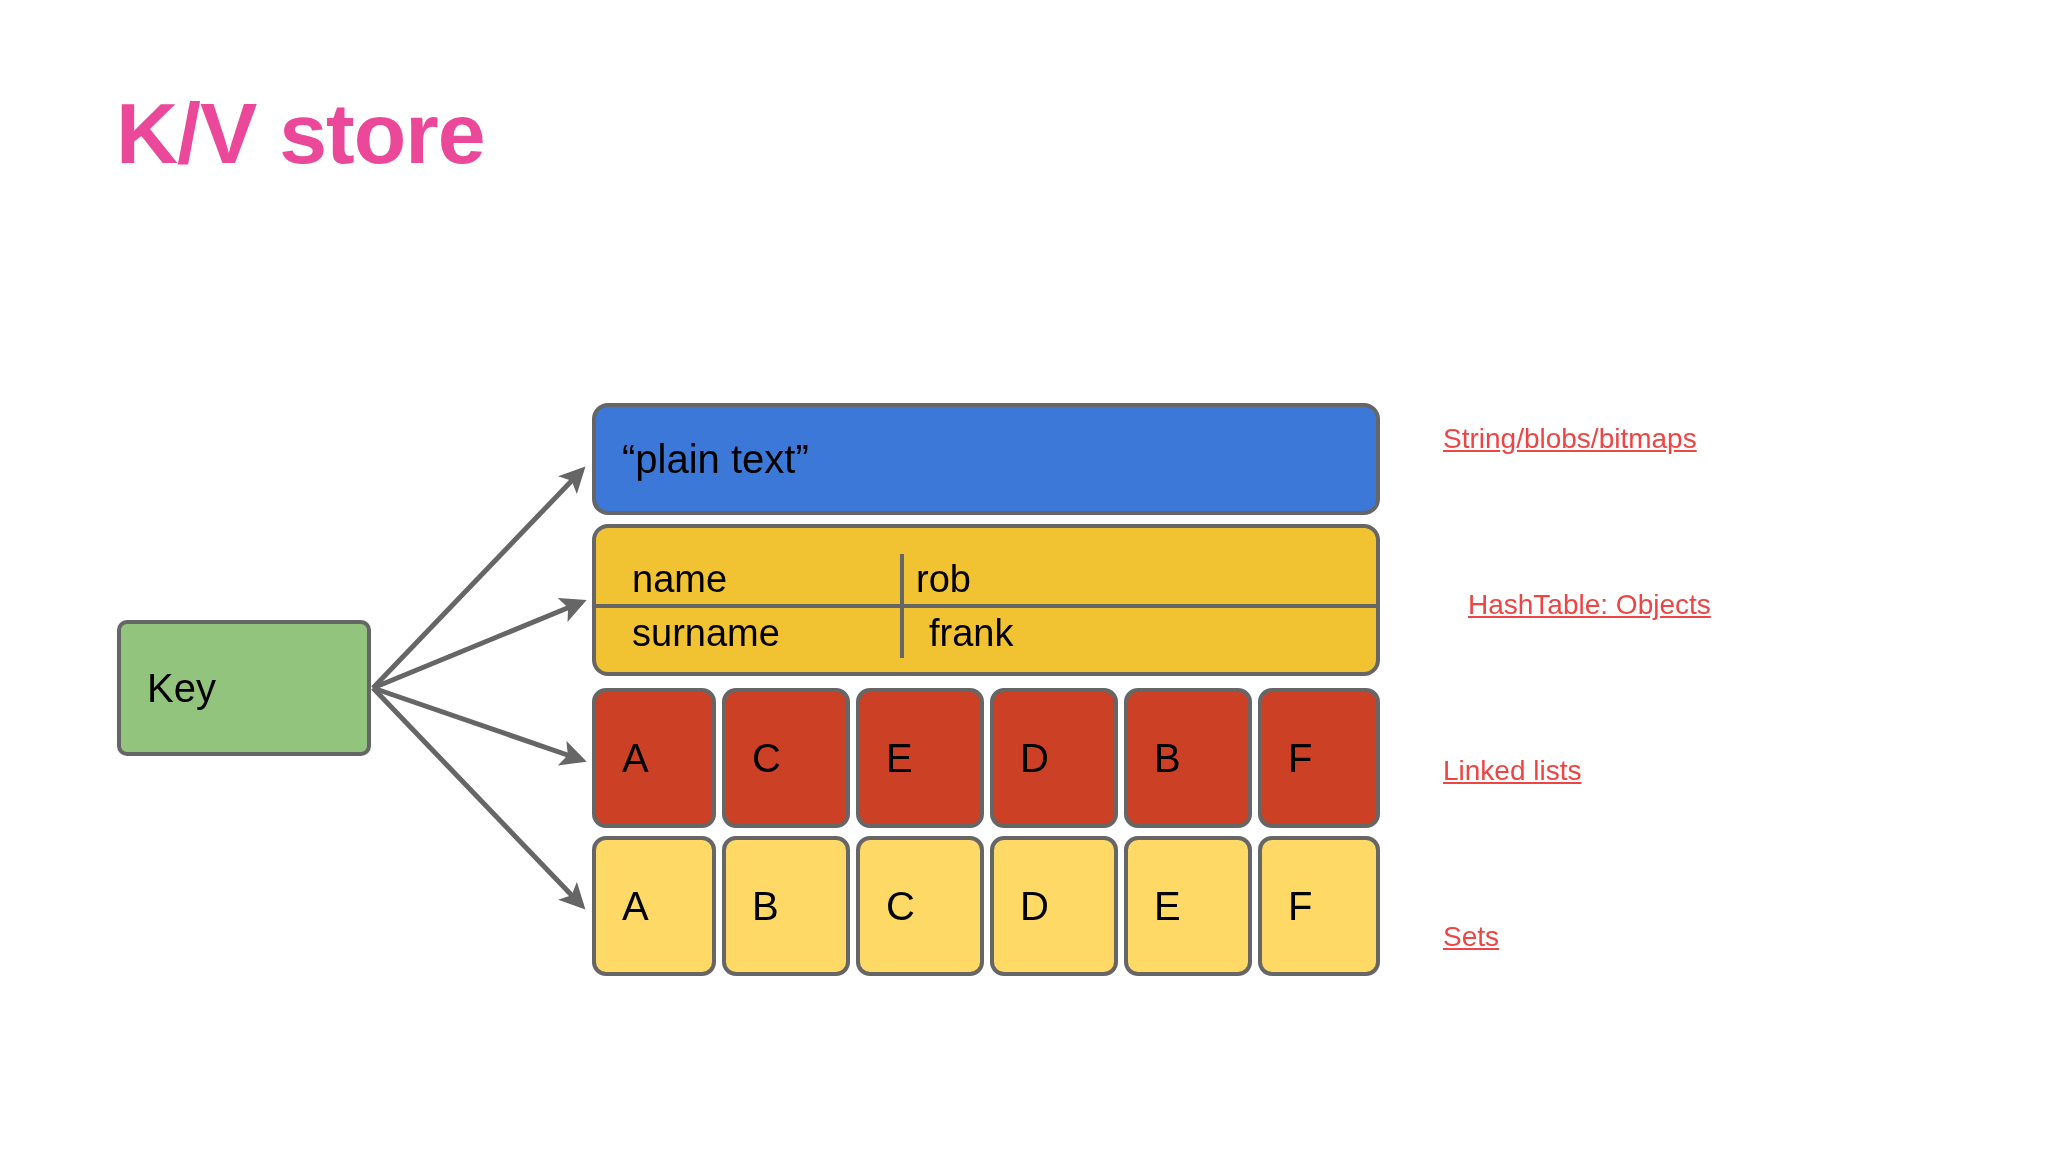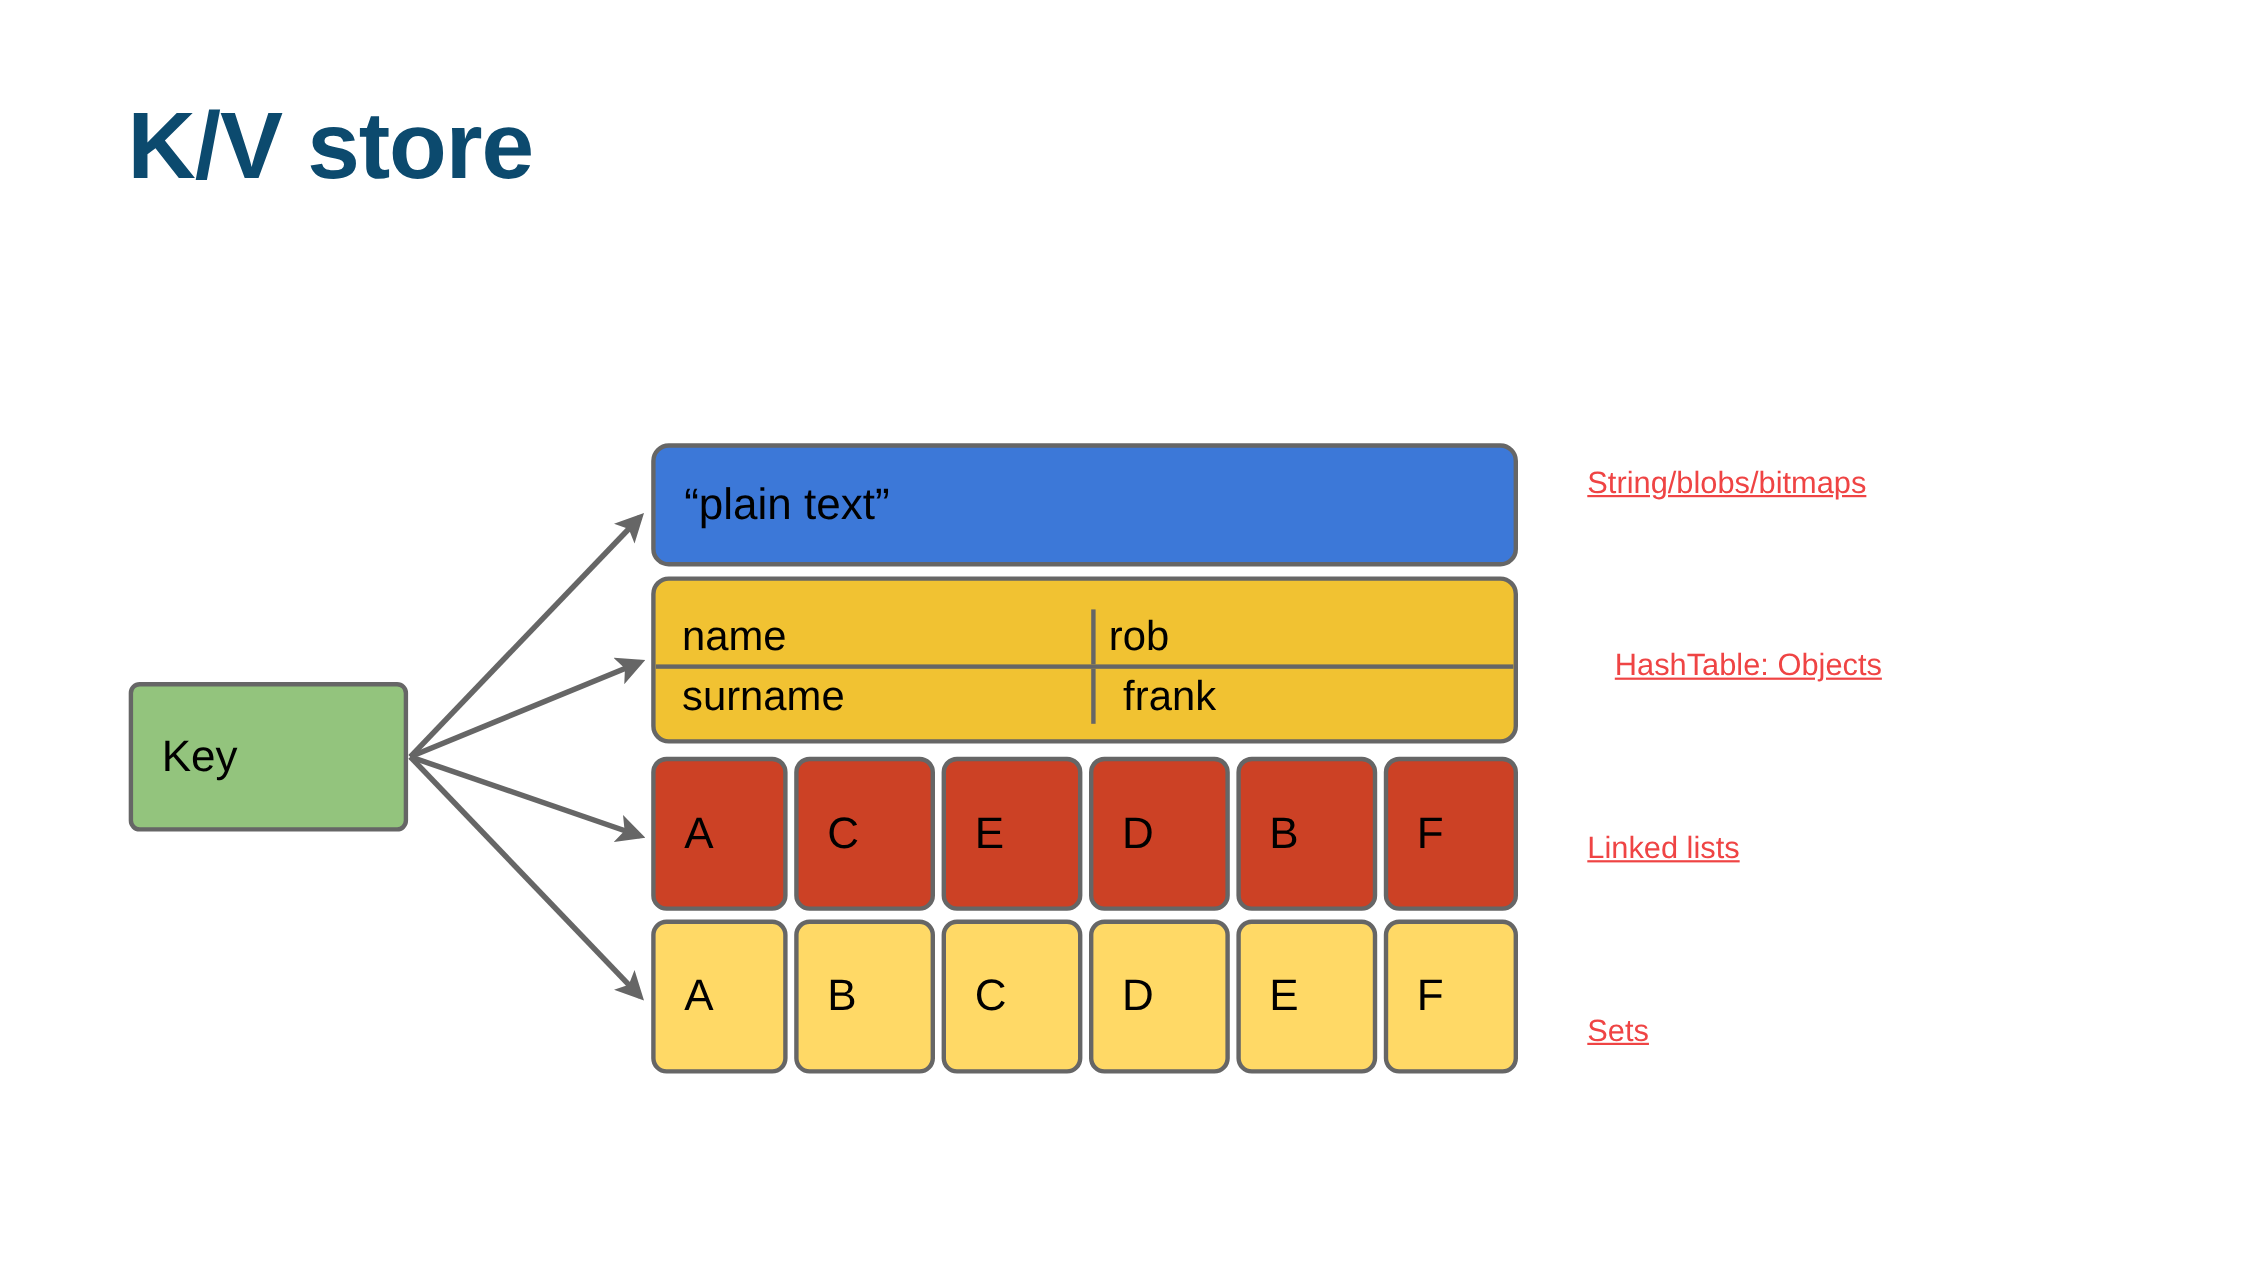--- a/index.html
+++ b/index.html
@@ -27,21 +27,21 @@
 
   
   #slide-title {
     position: absolute;
     left: 116px;
     top: 88px;
     font-size: 86px;
     font-weight: bold;
     letter-spacing: -1px;
     line-height: 1.05;
-    color: #0c4a6e;
+    color: #ec4899;
     white-space: nowrap;
   }
 
   
   #arrows {
     position: absolute;
     left: 0; top: 0;
     width: 2048px;
     height: 1152px;
     pointer-events: none;
@@ -117,22 +117,22 @@
     position: relative;
     height: 100%;
     display: flex;
     align-items: center;
     font-size: 38px;
     color: #000000;
     white-space: nowrap;
     box-sizing: border-box;
   }
   #hash-table .ht-cell.ht-key {
-    width: 400px;
-    padding-left: 24px;
+    width: 308px;
+    padding-left: 36px;
     border-right: 4px solid #666666;
   }
   #hash-table .ht-cell.ht-val {
     flex: 1;
     padding-left: 12px;
   }
   
   #hash-table .ht-row.row-1 .ht-cell.ht-val { padding-left: 25px; }
 
   

